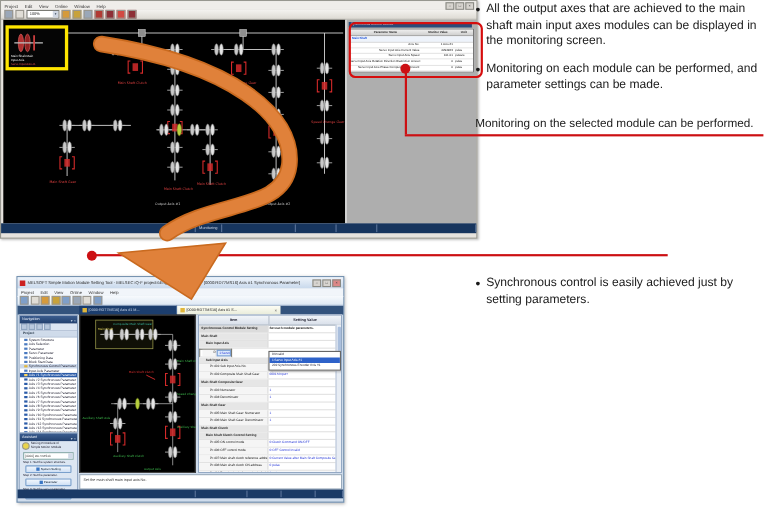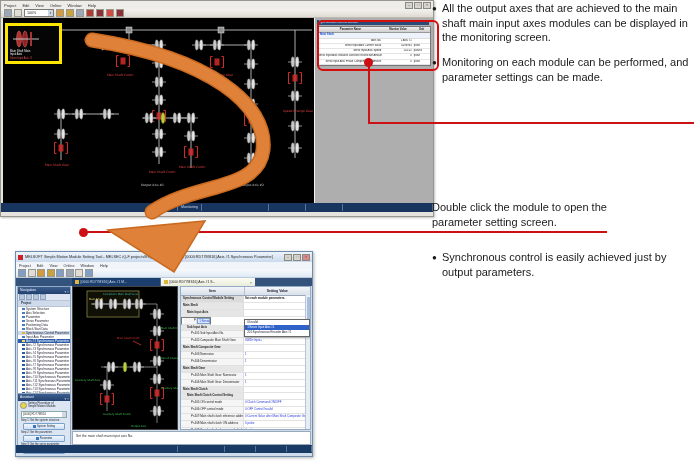--- a/index.html
+++ b/index.html
@@ -664,21 +664,21 @@
   </svg>
 
   <div class="note" style="left:442px;top:1px;width:258px">
     <span class="blt">●</span>
     <span class="bultext">All the output axes that are achieved to the main shaft main input axes modules can be displayed in the monitoring screen.</span>
   </div>
   <div class="note" style="left:442px;top:55px;width:258px">
     <span class="blt">●</span>
     <span class="bultext">Monitoring on each module can be performed, and parameter settings can be made.</span>
   </div>
-  <div class="note" style="left:432px;top:200px;width:196px">
-    <span>Double click the module to open the parameter setting screen.</span>
+  <div class="note" style="left:432px;top:105px;width:268px;white-space:nowrap;font-size:10.7px">
+    <span>Monitoring on the selected module can be performed.</span>
   </div>
   <div class="note" style="left:442px;top:250px;width:258px">
     <span class="blt">●</span>
-    <span class="bultext">Synchronous control is easily achieved just by output parameters.</span>
+    <span class="bultext">Synchronous control is easily achieved just by setting parameters.</span>
   </div>
 
 </div>
 
 </body></html>

